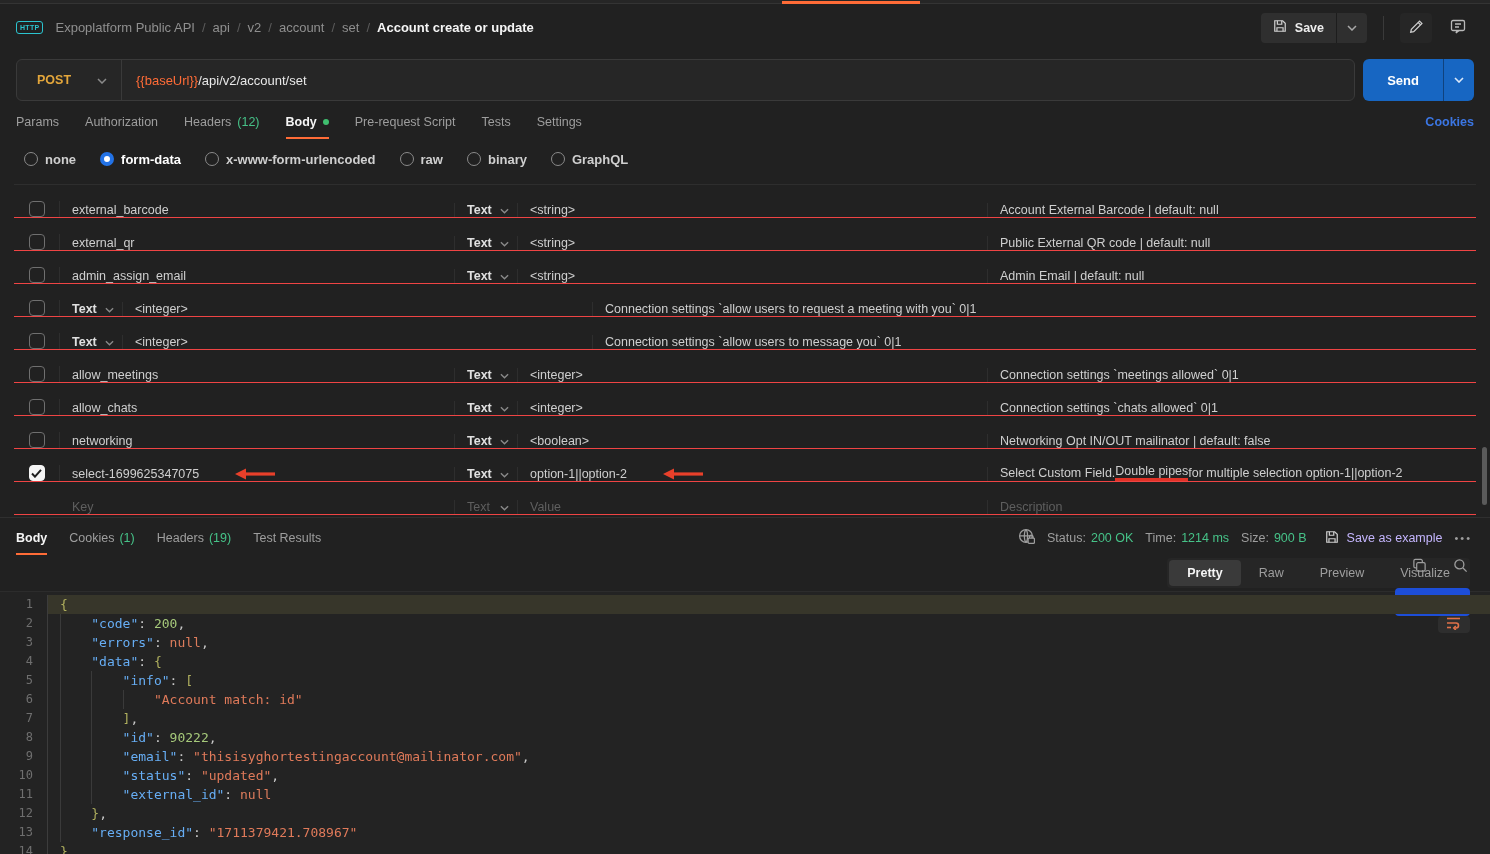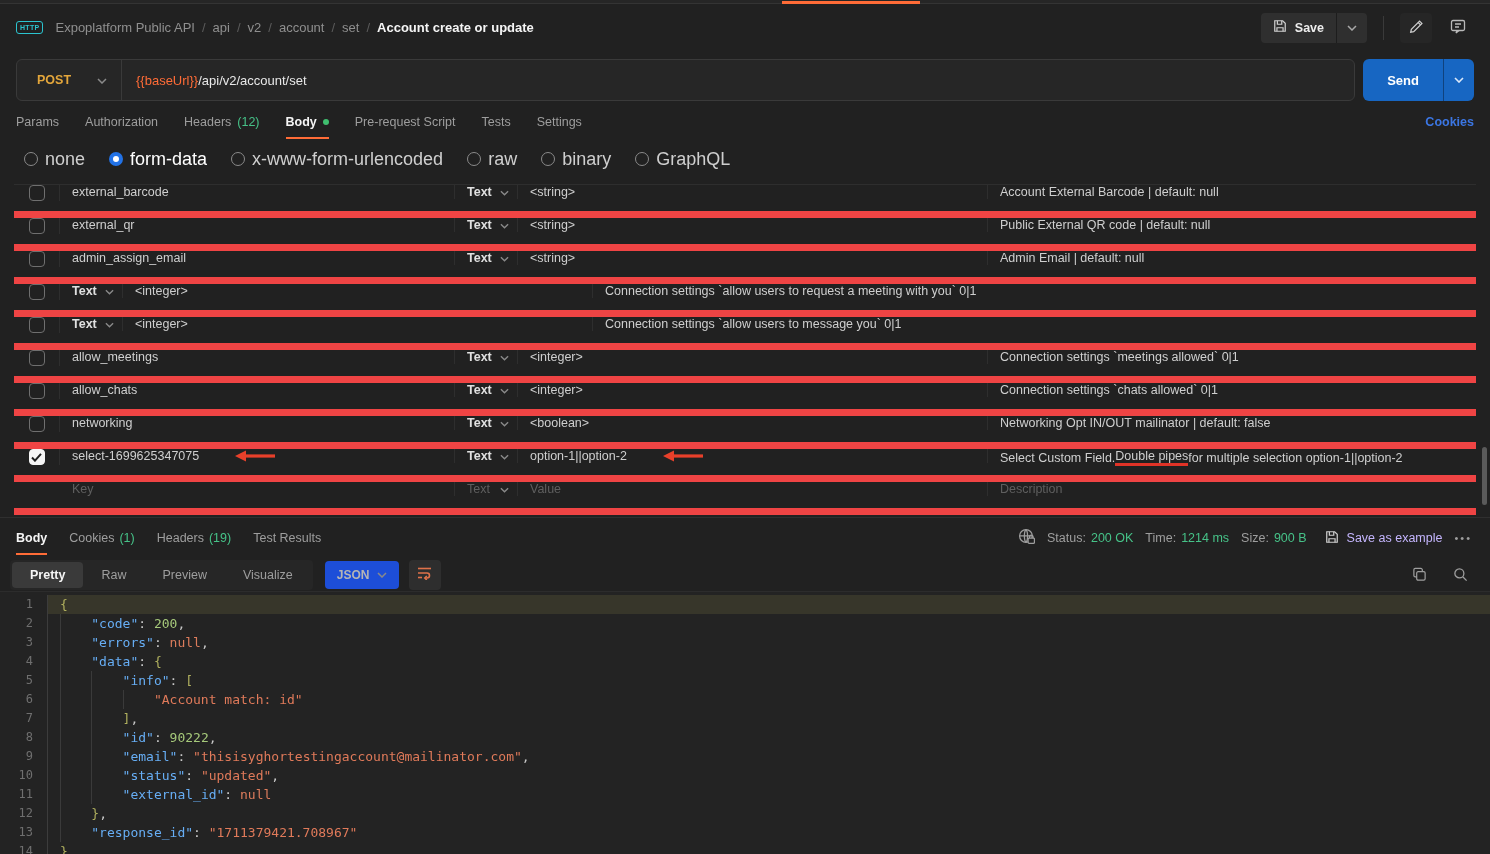--- a/index.html
+++ b/index.html
@@ -49,26 +49,26 @@
   .rtab.active::after { content:""; position:absolute; left:0; right:0; bottom:-6px; height:2px; background:#ff6c37; }
   .rtab .cnt { color:#46c288; }
   .rtab .dot { width:6px; height:6px; border-radius:50%; background:#3fbf6f; display:inline-block; }
   .cookies-link { margin-left:auto; color:#3b76e3; font-weight:bold; font-size:12.5px; cursor:pointer; }
 
   
   .modes { display:flex; align-items:center; gap:24px; padding:0 16px 0 24px; height:36px; }
   .mode { display:flex; align-items:center; gap:7px; cursor:pointer; }
   .radio { width:14px; height:14px; border-radius:50%; border:1.5px solid #8a8a8a; background:transparent; }
   .mode.sel .radio { border:4.5px solid #2272e6; background:#ffffff; }
-  .mode-label { color:#cfcfcf; font-weight:normal; font-size:18px; }
+  .mode-label { color:#cfcfcf; font-weight:bold; font-size:13px; }
   .mode.sel .mode-label { color:#ffffff; }
 
   
   .form-table { margin:7px 14px 0 14px; border-top:1px solid #2e2e2e; }
-  .trow { display:flex; height:33px; border-bottom:7px solid #ef4444; align-items:flex-start; }
+  .trow { display:flex; height:33px; border-bottom:1px solid #ef4444; align-items:flex-end; }
   .cell { display:flex; align-items:center; padding:0 12px; border-right:1px solid #2e2e2e; overflow:hidden; white-space:nowrap; }
   .c-check { width:46px; justify-content:center; padding:0; }
   .c-key { width:395px; }
   .c-type { width:63px; justify-content:space-between; padding:0 8px 0 12px; color:#e0e0e0; font-weight:bold; cursor:pointer; }
   .c-type .chev { color:#8a8a8a; font-weight:normal; }
   .c-val { width:470px; }
   .c-desc { flex:1; border-right:none; }
   .cell .txt { color:#cfcfcf; }
   .trow.placeholder .txt, .trow.placeholder .c-type { color:#5f5f5f; font-weight:normal; }
   .checkbox { width:16px; height:16px; border:1.5px solid #6f6f6f; border-radius:4px; background:transparent; cursor:pointer; display:flex; align-items:center; justify-content:center; }
@@ -85,21 +85,21 @@
   .resp-tab.active { color:#f5f5f5; font-weight:bold; }
   .resp-tab.active::after { content:""; position:absolute; left:0; right:0; bottom:-6px; height:2px; background:#ff6c37; }
   .resp-tab .cnt { color:#46c288; }
   .resp-meta { margin-left:auto; display:flex; align-items:center; gap:12px; color:#9e9e9e; font-size:12.5px;text-align:right; }
   .meta-val { color:#46c288; }
   .meta-item { display:flex; gap:5px; }
   .save-example { display:flex; align-items:center; gap:8px; color:#c4b5fd; cursor:pointer; margin-left:6px; }
   .more-dots { color:#9e9e9e; letter-spacing:2px; cursor:pointer; font-size:11px; }
 
   
-  .viewer-bar { display:flex; align-items:center; height:34px; padding:0 20px 0 10px; border-bottom:1px solid #2c2c2c; position:relative; }
+  .viewer-bar { display:flex; align-items:flex-end; height:34px; padding:0 20px 0 10px; border-bottom:1px solid #2c2c2c; position:relative;flex-direction:column; }
   .views { display:flex; background:#262626; border-radius:4px; padding:2px; }
   .view { padding:6px 18px; color:#9e9e9e; border-radius:4px; cursor:pointer; font-size:12.5px; }
   .view.active { background:#3a3a3a; color:#f5f5f5; font-weight:bold; }
   .lang-dd { margin-left:12px; background:#1d4ed8; border-radius:4px; padding:7px 12px; display:flex; align-items:center; gap:8px;
              color:#b5b5b5; font-weight:bold; font-size:12px; cursor:pointer; }
   .wrap-btn { margin-left:10px; width:32px; height:30px; border-radius:4px; background:#2e2e2e; display:flex; align-items:center; justify-content:center; color:#e0724a; cursor:pointer; }
   .viewer-right { position:absolute; right:22px; display:flex; gap:26px; color:#9e9e9e; }
   .viewer-right .vicon { cursor:pointer; display:flex; }
 
   

